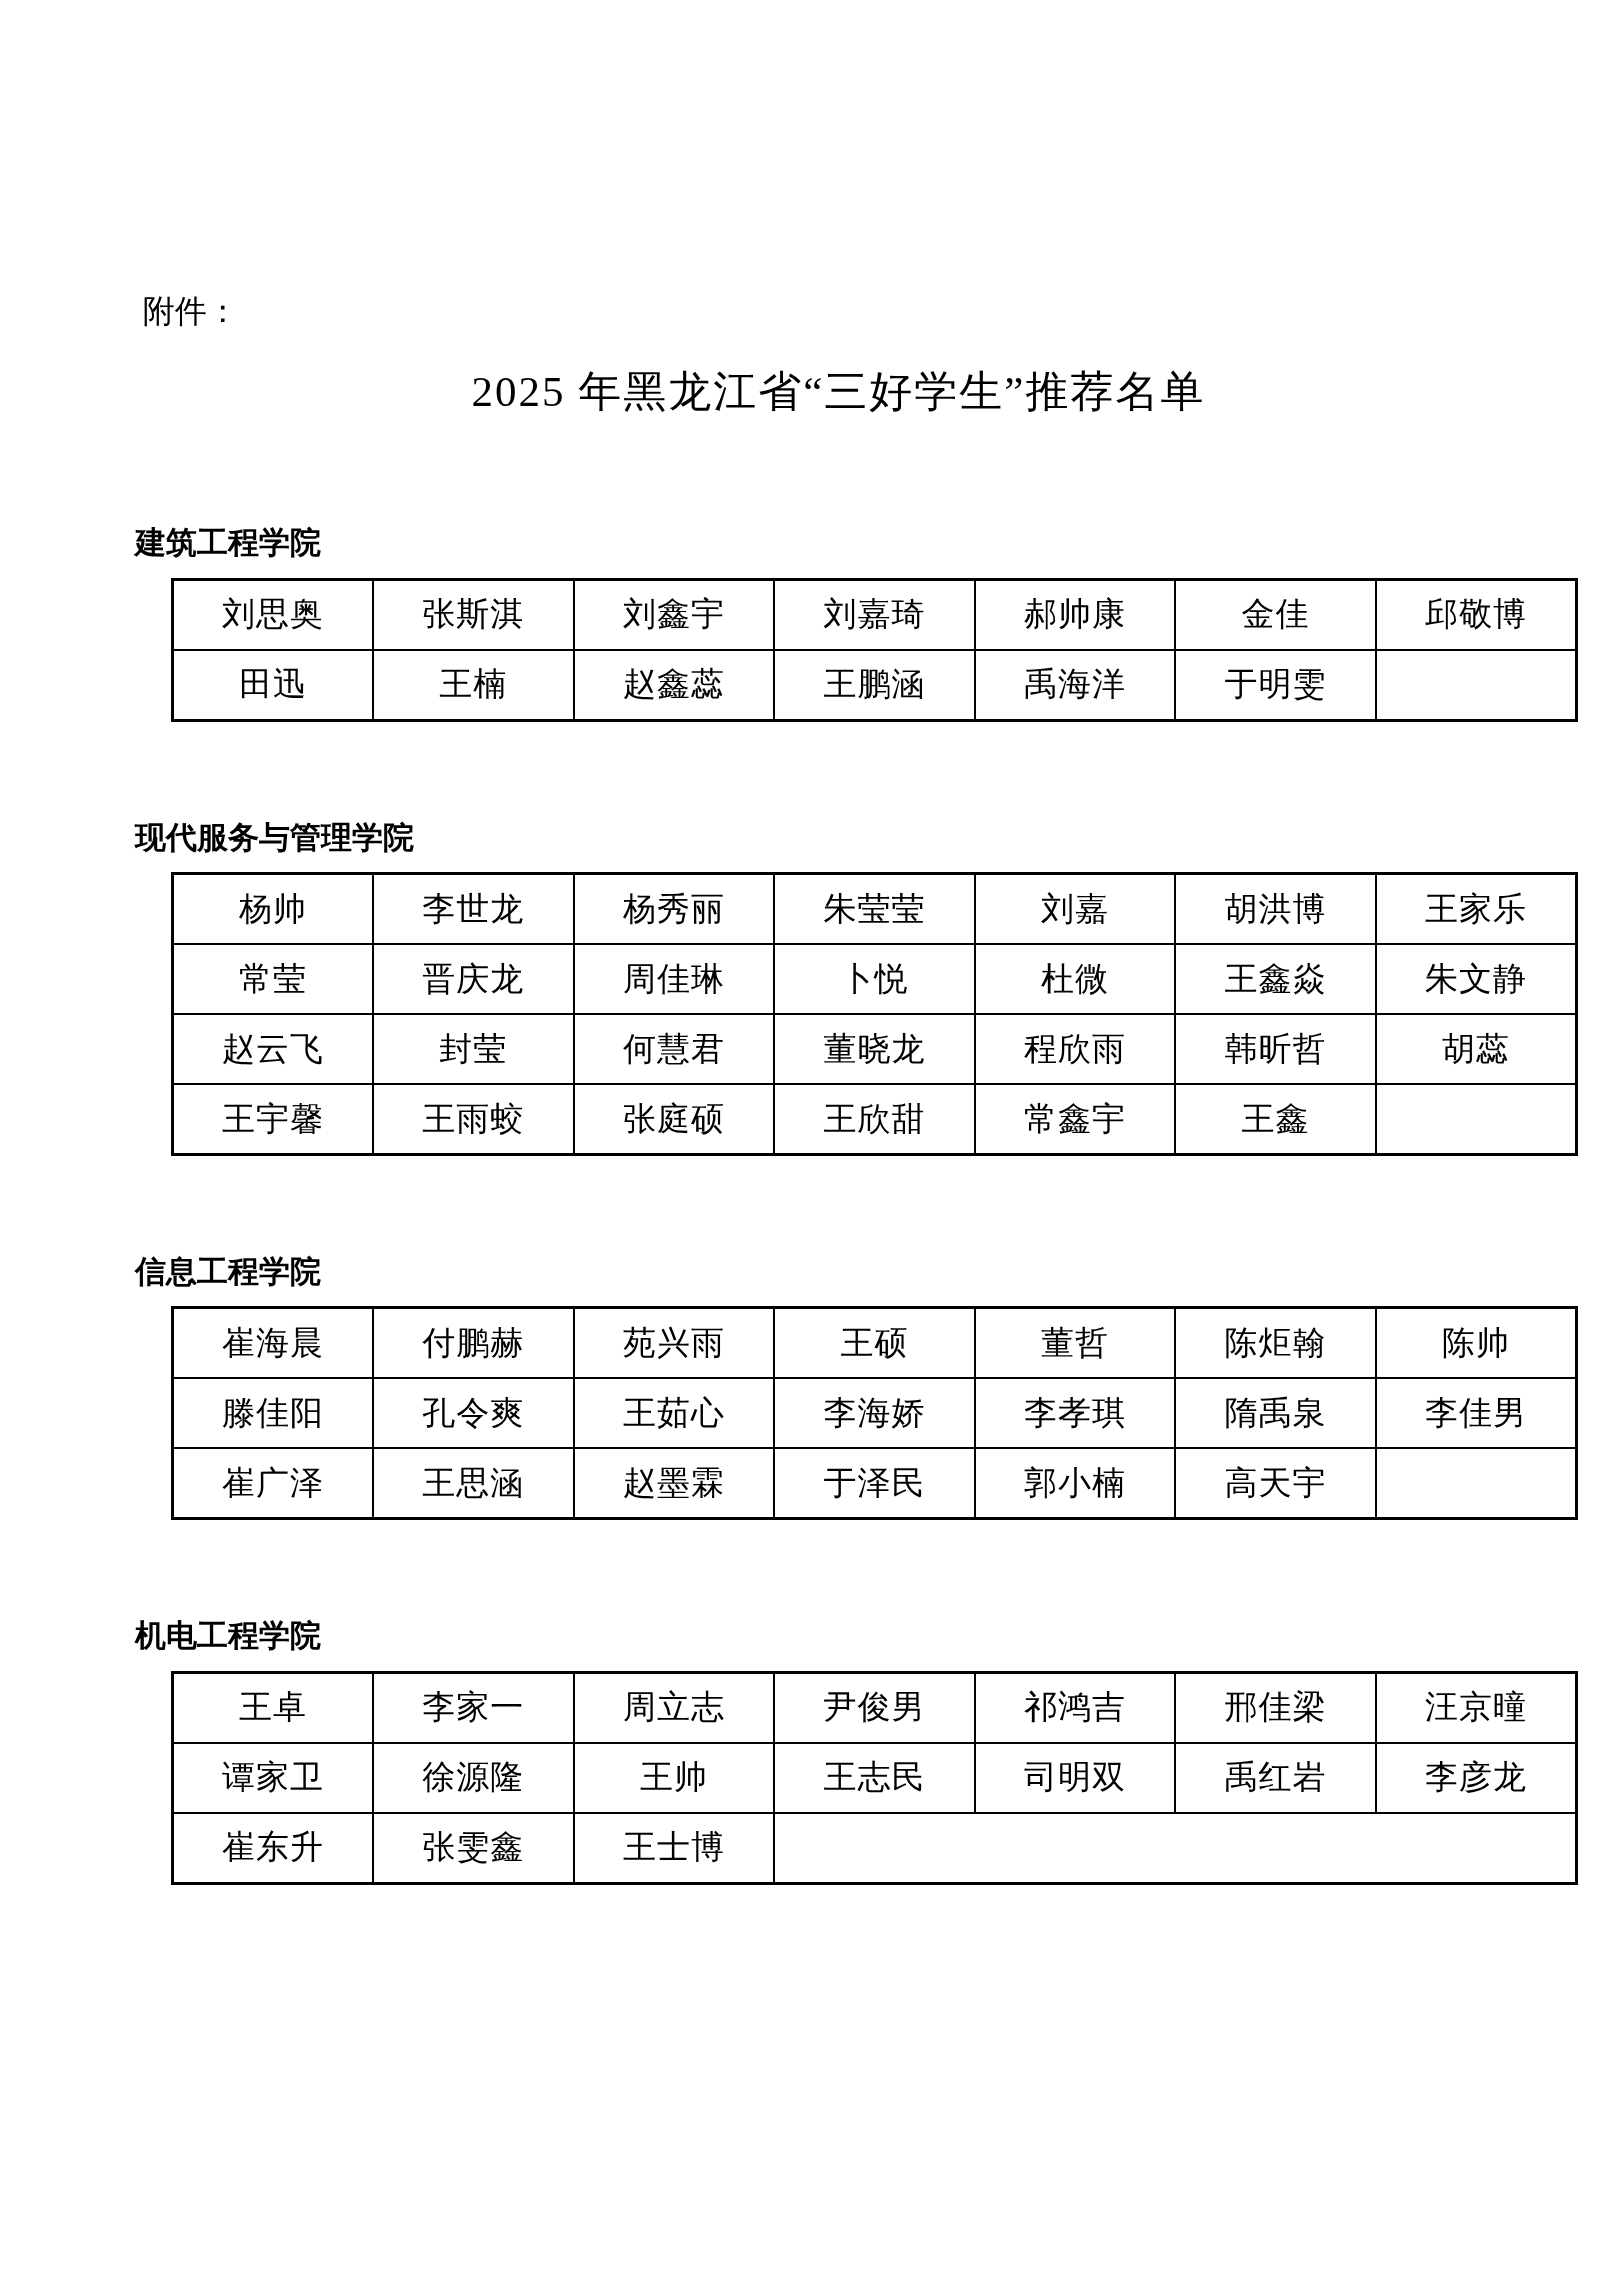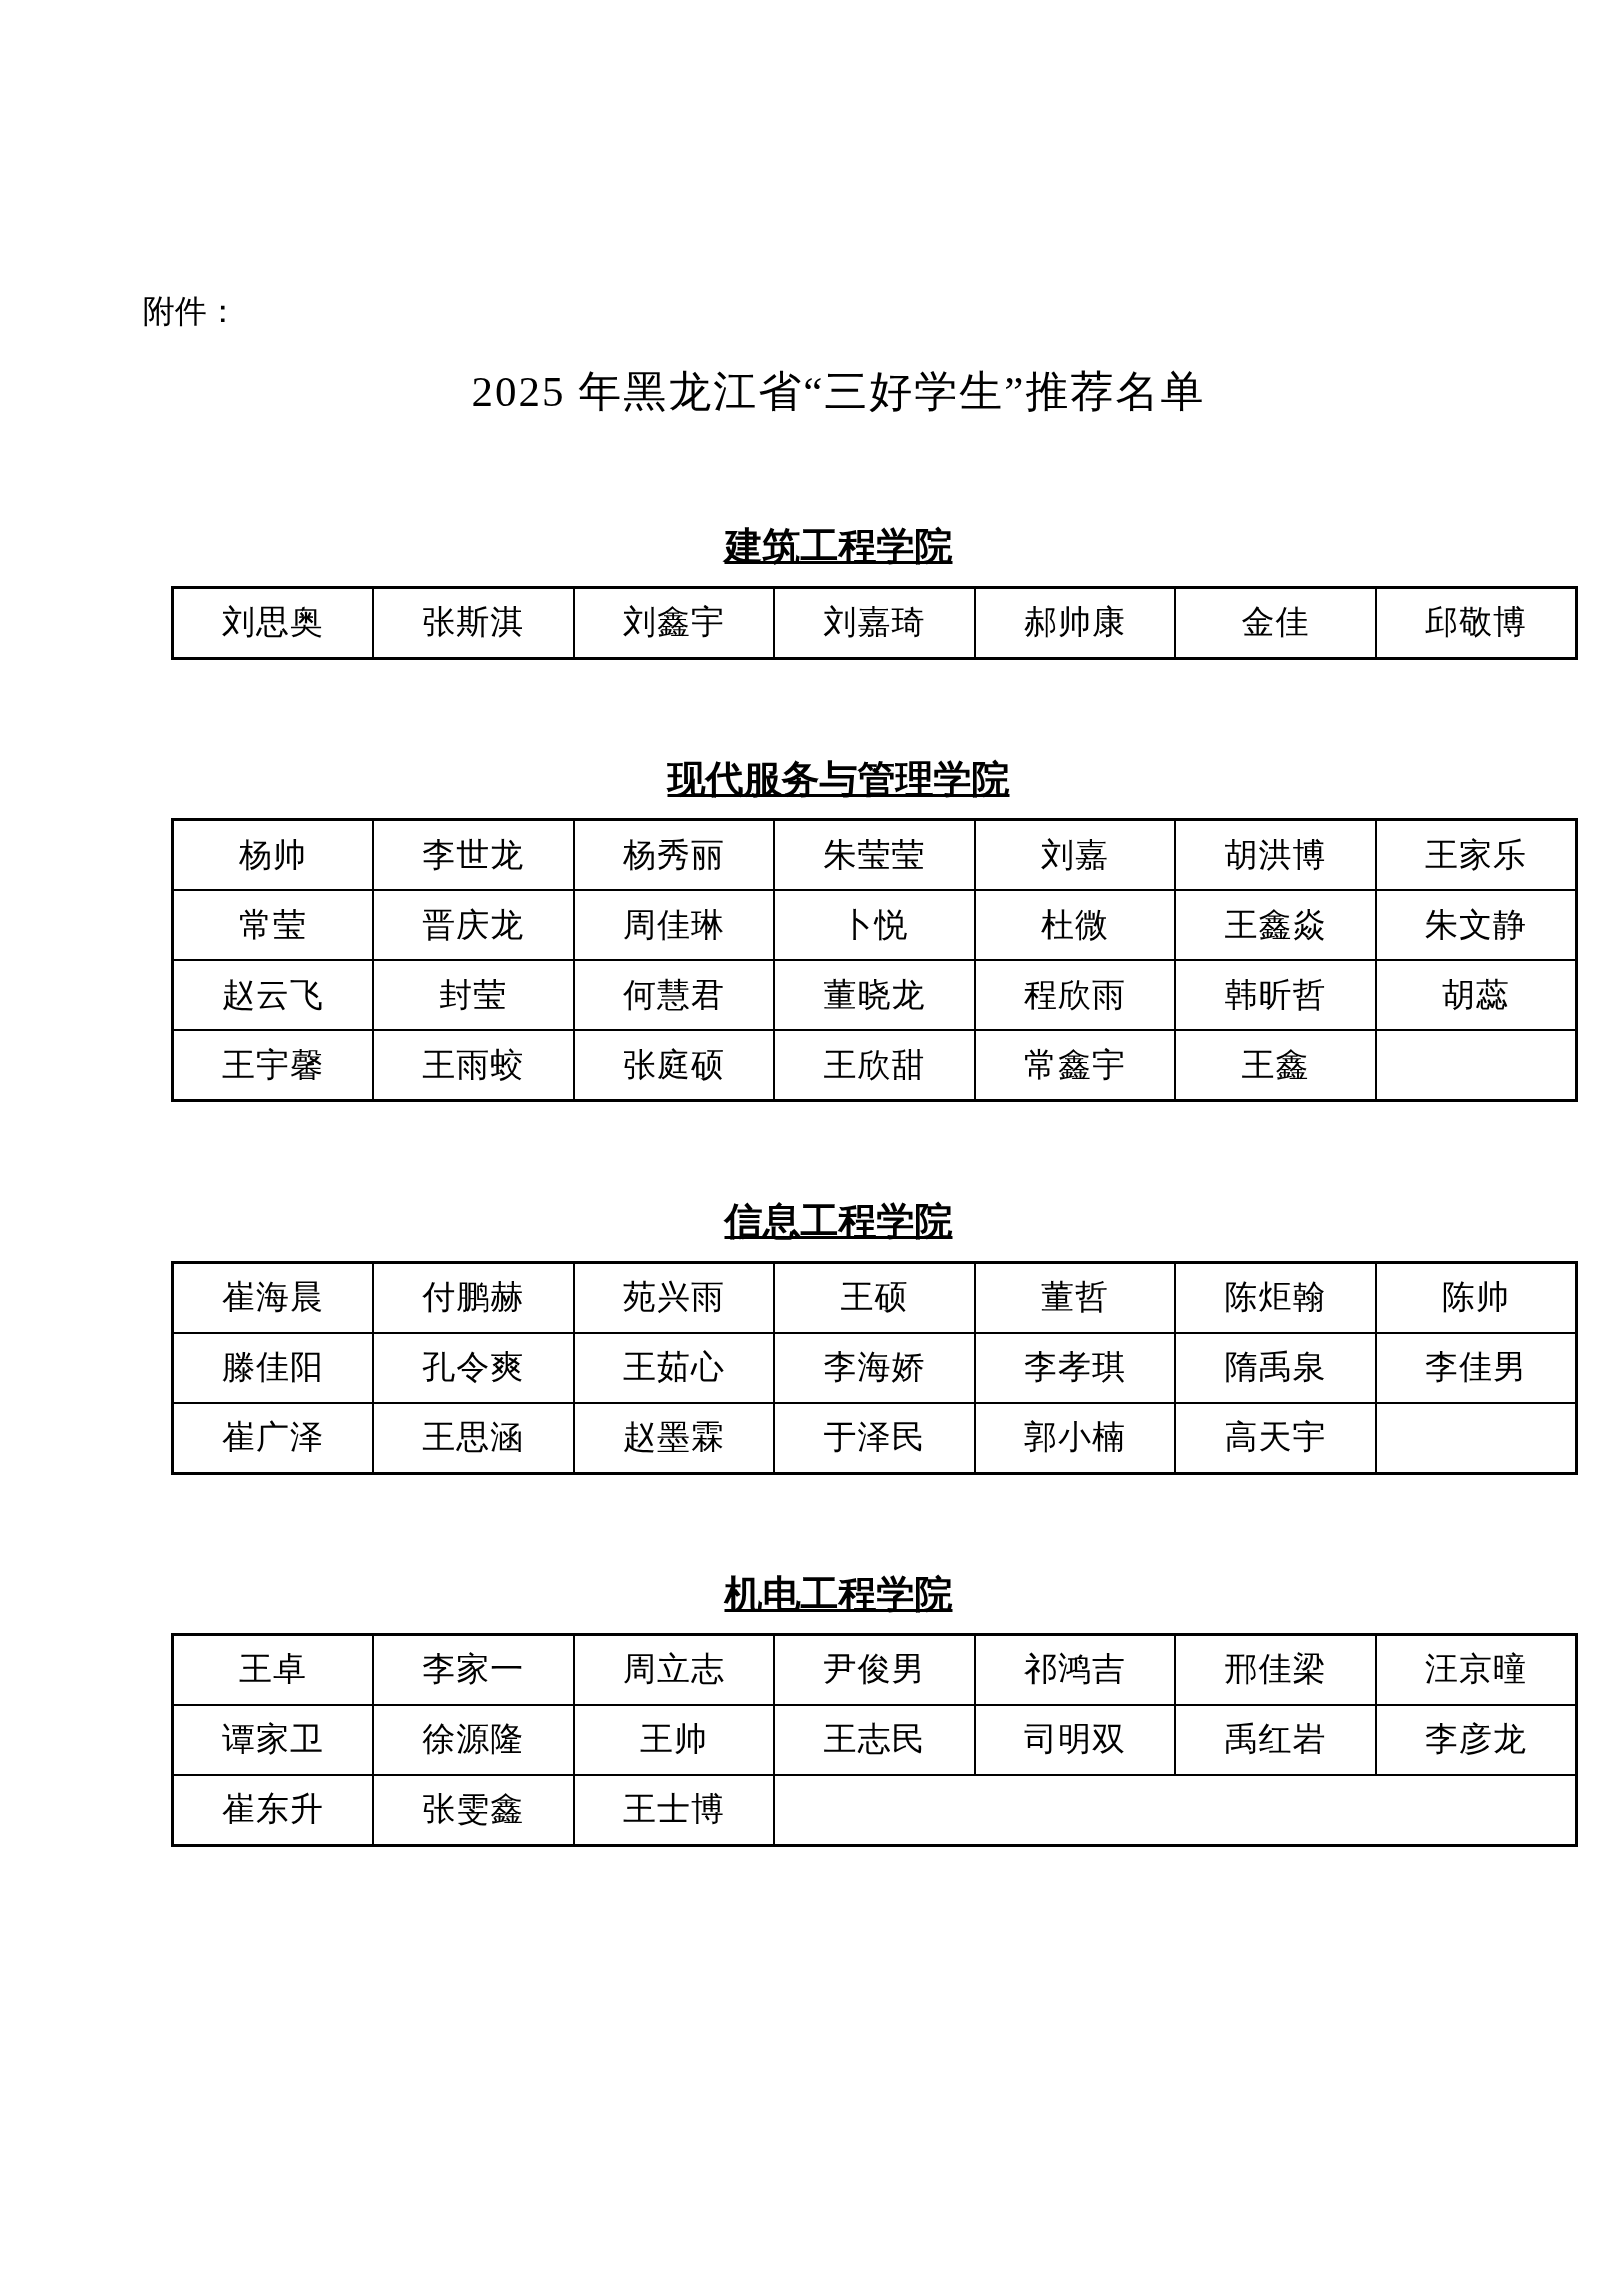--- a/index.html
+++ b/index.html
@@ -32,26 +32,24 @@
     font-size: 43px;
     font-weight: 400;
     letter-spacing: 2px;
     line-height: 1.1;
     font-family: "Liberation Serif", "DejaVu Serif", serif;
   }
   .section { margin-top: 98px; }
   .section.first { margin-top: 110px; }
   .section-heading {
     margin: 0 0 16.7px 0;
-    text-align: center;
-    font-size: 38px;
+    font-size: 31px;
     font-weight: 700;
     line-height: 1.15;
     font-family: "Liberation Sans", "DejaVu Sans", sans-serif;
-    text-decoration: underline;
   }
   table.roster {
     width: 100%;
     border-collapse: collapse;
     table-layout: fixed;
     border: 3.9px solid #000;
     margin-left: 36px;
   }
   table.roster td {
     border: 2.9px solid #000;
@@ -90,20 +88,29 @@
         <tbody>
           <tr>
             <td>刘思奥</td>
             <td>张斯淇</td>
             <td>刘鑫宇</td>
             <td>刘嘉琦</td>
             <td>郝帅康</td>
             <td>金佳</td>
             <td>邱敬博</td>
           </tr>
+          <tr>
+            <td>田迅</td>
+            <td>王楠</td>
+            <td>赵鑫蕊</td>
+            <td>王鹏涵</td>
+            <td>禹海洋</td>
+            <td>于明雯</td>
+            <td></td>
+          </tr>
         </tbody>
       </table>
   </div>
 
   <div class="section">
     <h2 class="section-heading">现代服务与管理学院</h2>
     <table class="roster">
         <colgroup>
           <col>
           <col>

